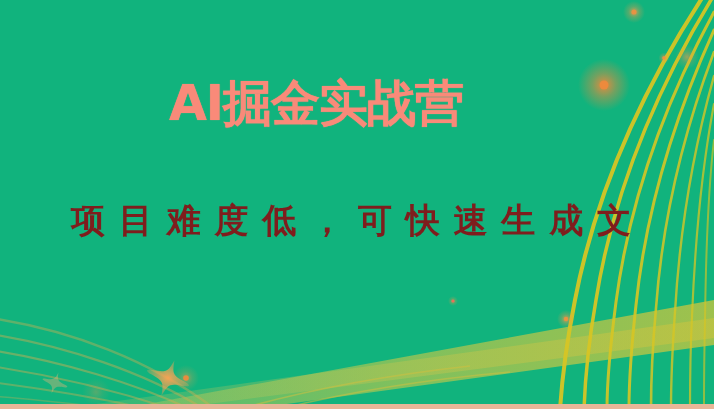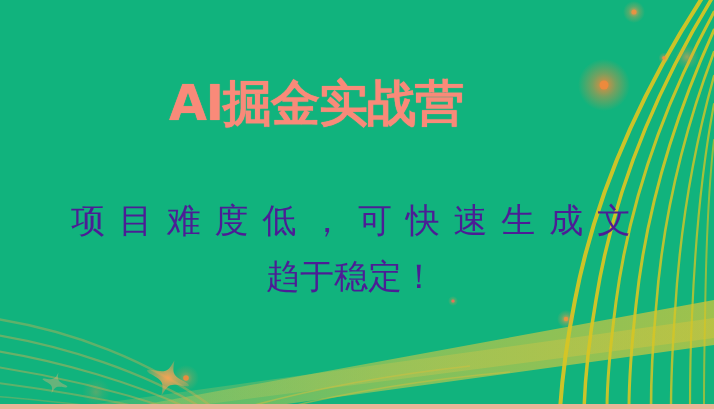--- a/index.html
+++ b/index.html
@@ -49,22 +49,22 @@
   }
   #subtitle {
     position: absolute;
     left: 50%;
     top: 192px;
     width: 560px;
     margin-left: -286px;
     text-align: center;
     font-size: 34px;
     line-height: 1.66;
-    font-weight: 400;
-    color: #4c1d95;
+    font-weight: 700;
+    color: #7f1d1d;
     font-family: "DejaVu Sans", "Liberation Sans", sans-serif;
     letter-spacing: 0px;
   }
   .sub-line {
     display: block;
     white-space: nowrap;
   }
   .sub-line.l1, .sub-line.l2 { text-align: justify; text-align-last: justify; }
   .bottom-edge {
     position: absolute;
@@ -171,18 +171,17 @@
                  C 1.8 2.6, 1.4 3.5, 0 11 C -1.4 3.5, -1.8 2.6, -10 1.3
                  C -14 0.7, -14 -0.7, -10 -1.3 C -1.8 -2.6, -1.4 -3.5, 0 -11 Z" fill="#f0b478" transform="rotate(18)"></path>
       </g>
     </g>
   </svg>
 
   <div class="text-layer">
     <div id="title">AI掘金实战营</div>
     <div id="subtitle">
       <span class="sub-line l1">项目难度低，可快速生成文</span>
-      <span class="sub-line l3">趋于稳定！</span>
     </div>
   </div>
 
   <div class="bottom-edge"></div>
 </div>
 
 </body></html>

